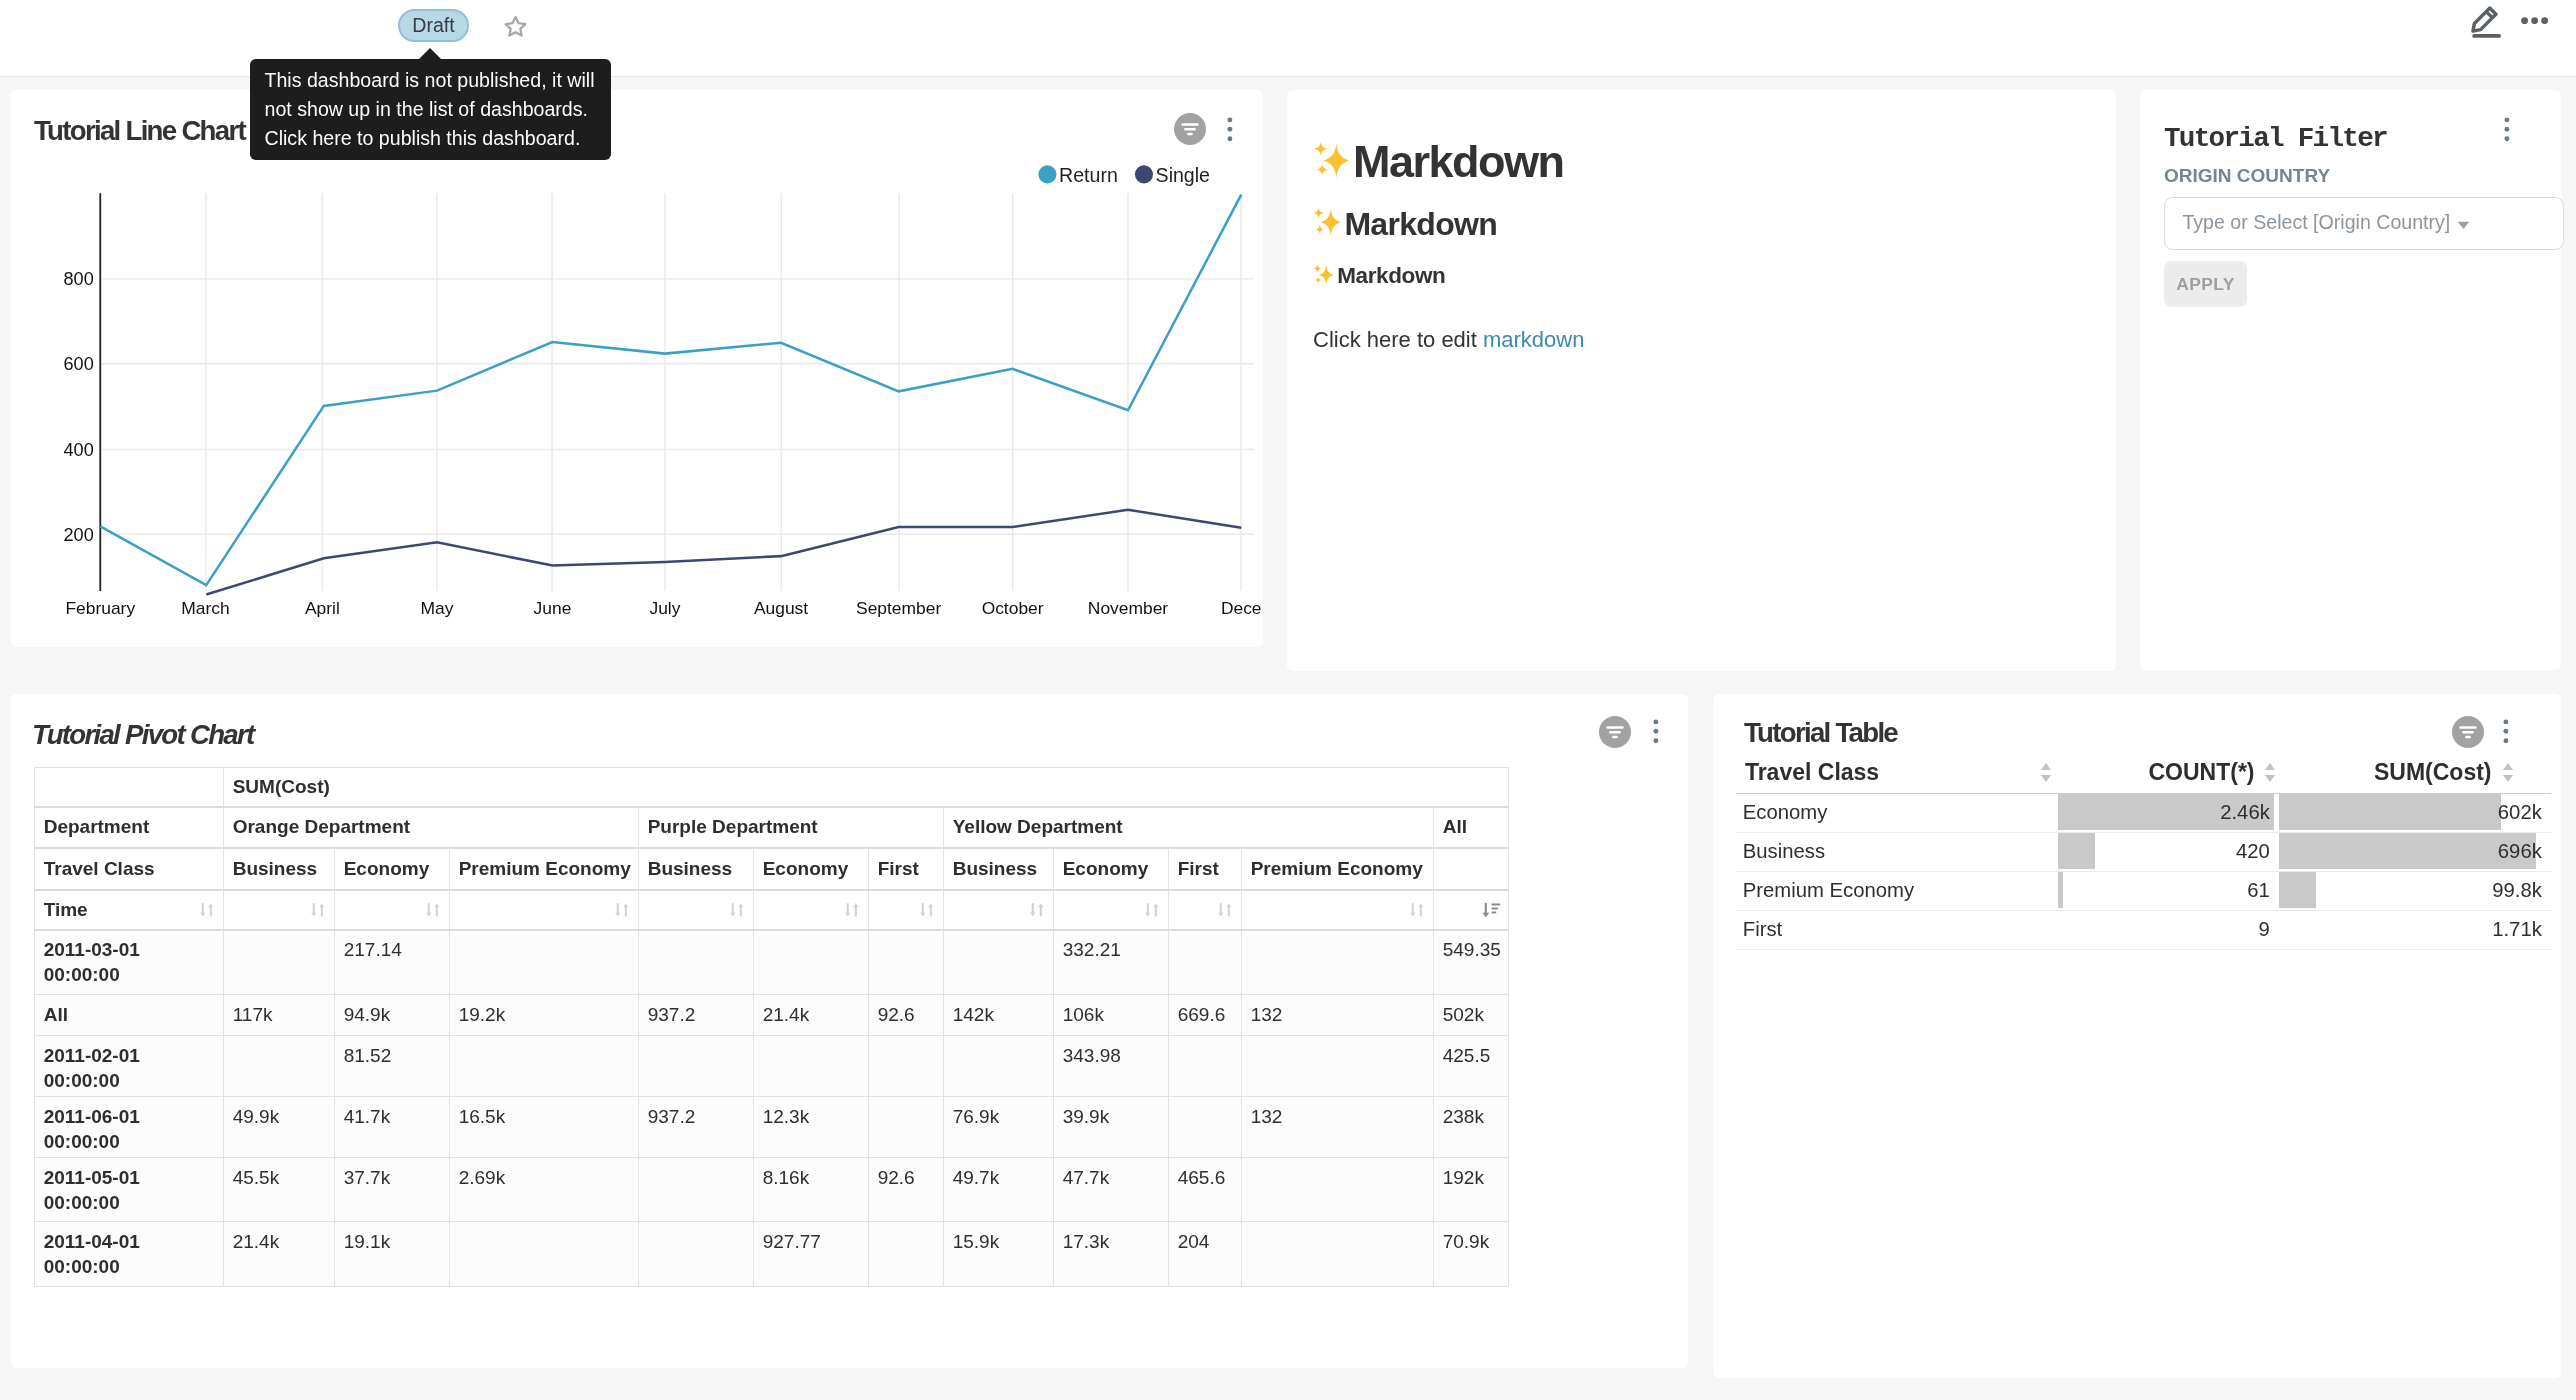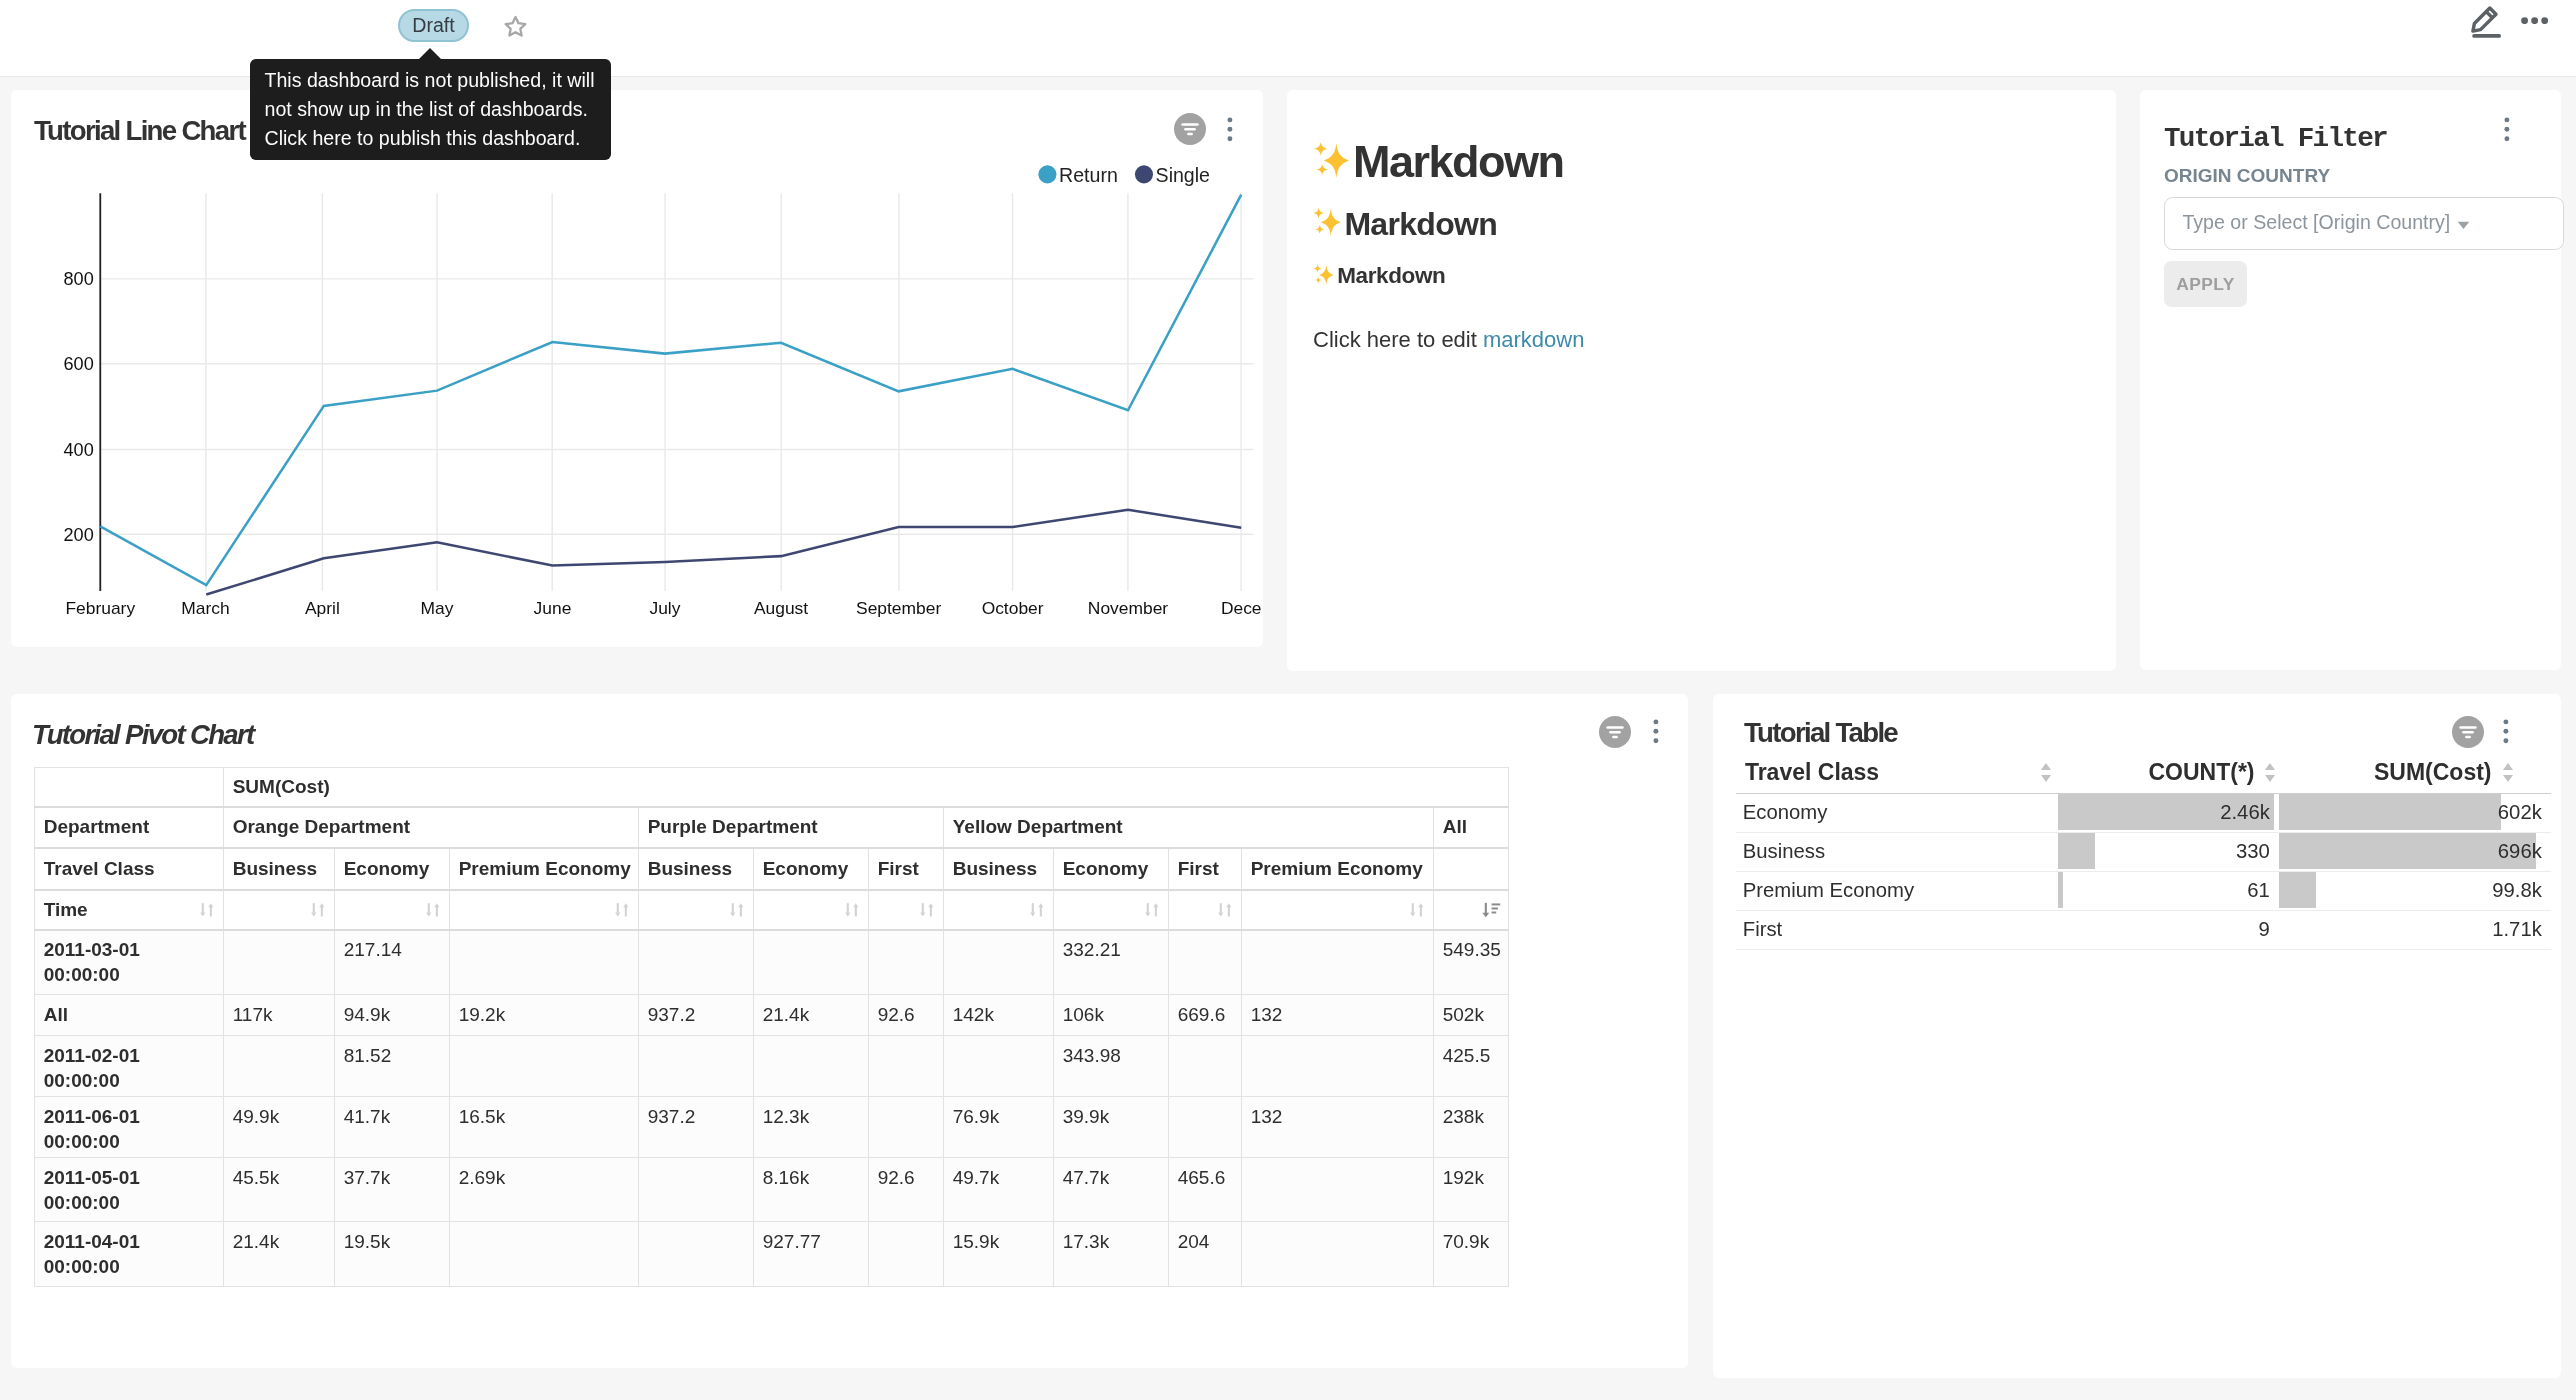--- a/index.html
+++ b/index.html
@@ -421,21 +421,21 @@
             <td>92.6</td>
             <td>49.7k</td>
             <td>47.7k</td>
             <td>465.6</td>
             <td></td>
             <td>192k</td>
           </tr>
       <tr style="height:65px">
             <td class="hb">2011-04-01<br>00:00:00</td>
             <td>21.4k</td>
-            <td>19.5k</td>
+            <td>19.1k</td>
             <td></td>
             <td></td>
             <td>927.77</td>
             <td></td>
             <td>15.9k</td>
             <td>17.3k</td>
             <td>204</td>
             <td></td>
             <td>70.9k</td>
           </tr>
@@ -469,21 +469,21 @@
           <th style="text-align:right;padding:0 24px 0 0;">COUNT(*)<span class="tsort" style="right:0px;"></span></th>
           <th style="text-align:right;padding:0 59px 0 0;">SUM(Cost)<span class="tsort" style="right:34px;"></span></th>
         </tr>
         <tr class="dr">
               <td>Economy</td>
               <td class="num"><div class="bar" style="width:216px"></div><span class="v">2.46k</span></td>
               <td class="num"><div class="bar" style="width:222px"></div><span class="v">602k</span></td>
             </tr>
         <tr class="dr">
               <td>Business</td>
-              <td class="num"><div class="bar" style="width:37px"></div><span class="v">330</span></td>
+              <td class="num"><div class="bar" style="width:37px"></div><span class="v">420</span></td>
               <td class="num"><div class="bar" style="width:257px"></div><span class="v">696k</span></td>
             </tr>
         <tr class="dr">
               <td>Premium Economy</td>
               <td class="num"><div class="bar" style="width:5.8px"></div><span class="v">61</span></td>
               <td class="num"><div class="bar" style="width:37px"></div><span class="v">99.8k</span></td>
             </tr>
         <tr class="dr">
               <td>First</td>
               <td class="num"><span class="v">9</span></td>

